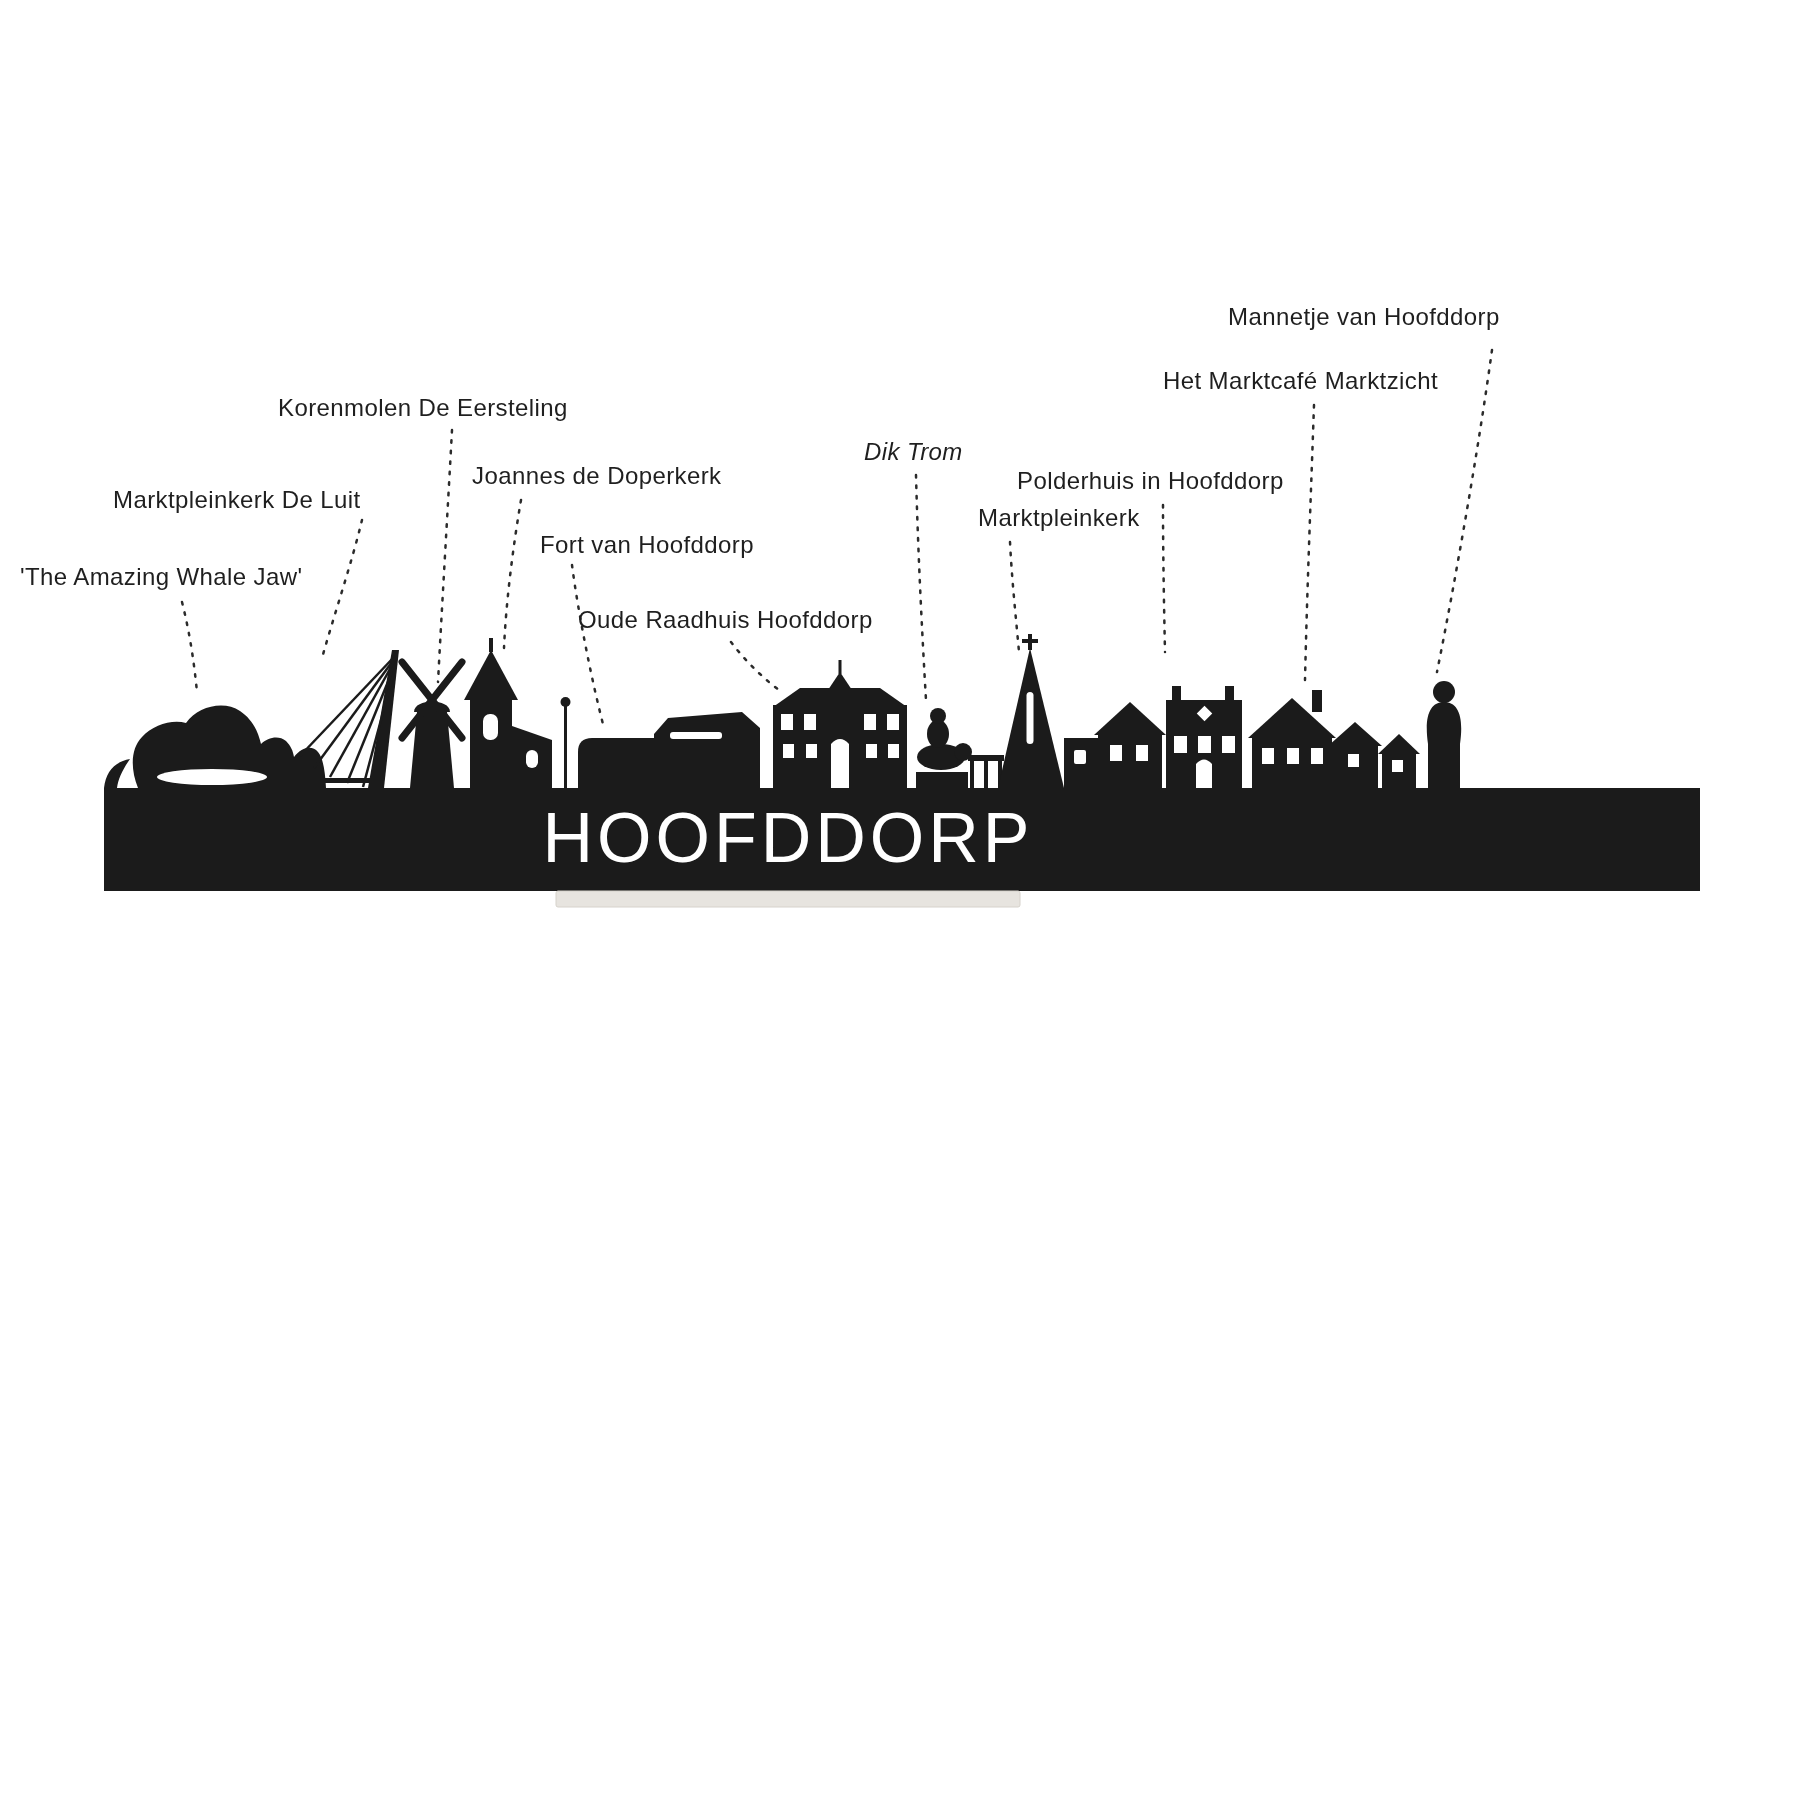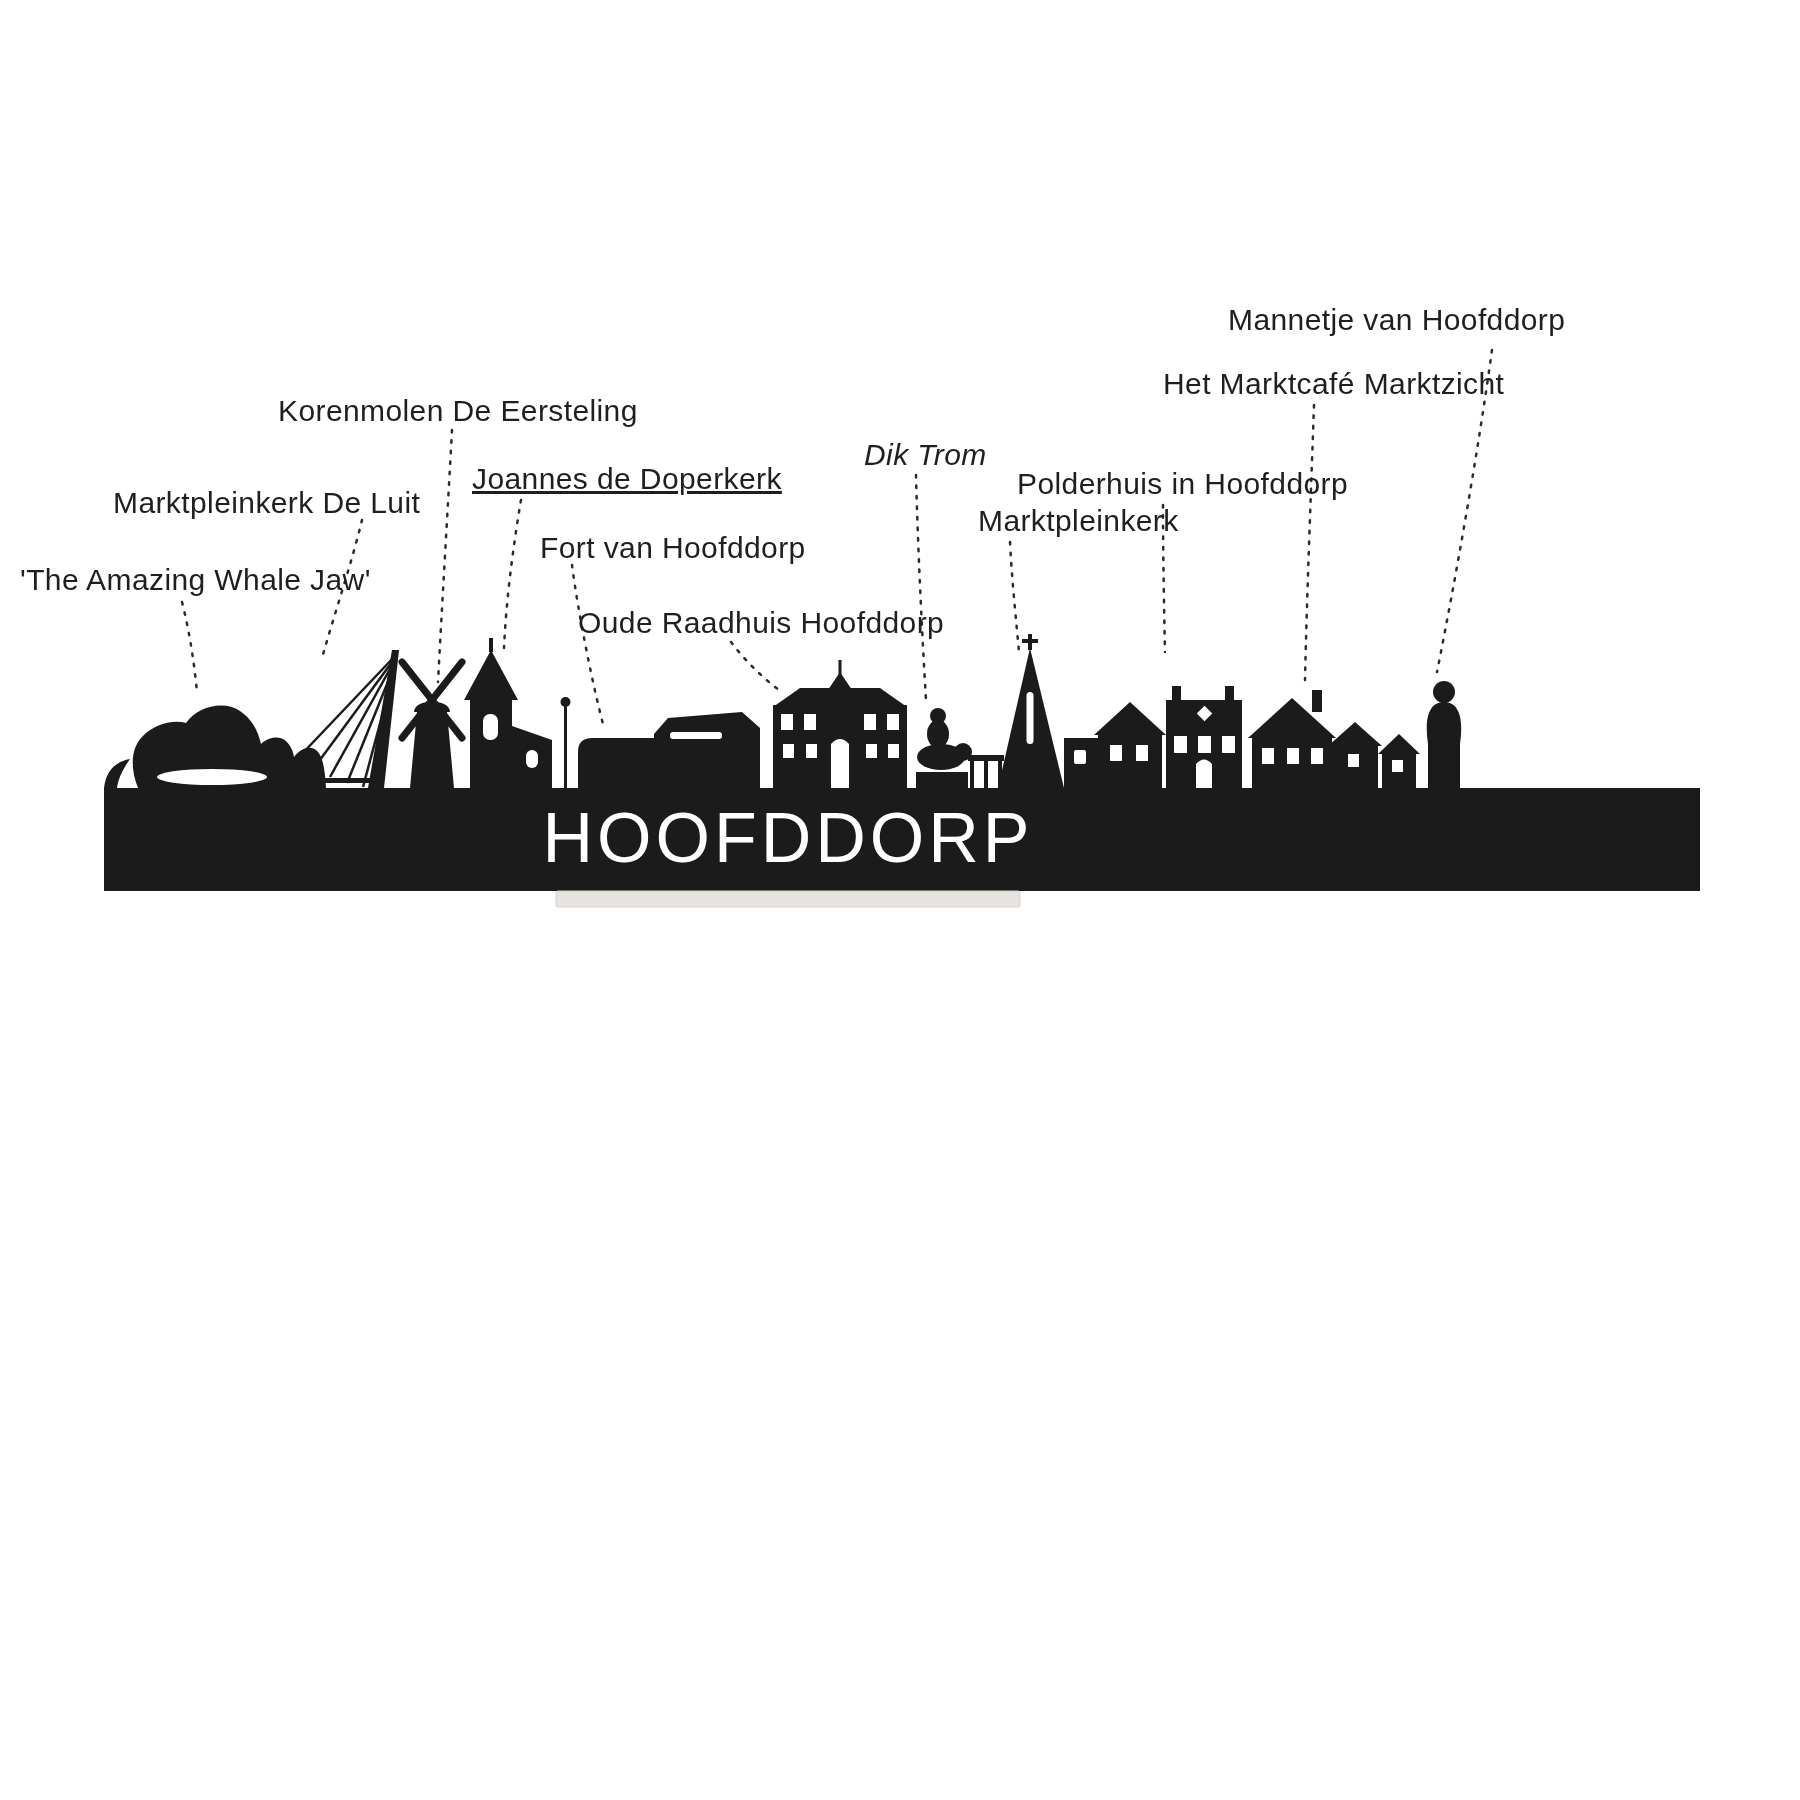--- a/index.html
+++ b/index.html
@@ -6,21 +6,21 @@
   .canvas {
     position: relative;
     width: 1800px;
     height: 1800px;
     background: #ffffff;
     overflow: hidden;
     font-family: "Liberation Sans", sans-serif;
   }
   .label {
     position: absolute;
-    font-size: 30px;
+    font-size: 24px;
     color: #1f1f1f;
     white-space: nowrap;
     letter-spacing: 0.4px;
   }
   svg.scene { position: absolute; left: 0; top: 0; }
   .dashes path {
     fill: none;
     stroke: #2b2b2b;
     stroke-width: 2.5;
     stroke-dasharray: 2.5 8;
@@ -183,21 +183,21 @@
     </g>
 
     <text class="city-text" x="788" y="862" text-anchor="middle">HOOFDDORP</text>
 
     <rect x="556" y="891" width="464" height="16" rx="2" fill="#e7e4df" stroke="#d6d2cb" stroke-width="1"></rect>
   </svg>
 
   <div class="label" style="left:20px; top:563px;text-align:center;">'The Amazing Whale Jaw'</div>
   <div class="label" style="left:113px; top:486px;">Marktpleinkerk De Luit</div>
   <div class="label" style="left:278px; top:394px;">Korenmolen De Eersteling</div>
-  <div class="label" style="left:472px; top:462px;text-decoration:underline;">Joannes de Doperkerk</div>
+  <div class="label" style="left:472px; top:462px;">Joannes de Doperkerk</div>
   <div class="label" style="left:540px; top:531px;">Fort van Hoofddorp</div>
   <div class="label" style="left:578px; top:606px;">Oude Raadhuis Hoofddorp</div>
   <div class="label" style="left:864px; top:438px;font-style:italic;">Dik Trom</div>
   <div class="label" style="left:978px; top:504px;">Marktpleinkerk</div>
   <div class="label" style="left:1017px; top:467px;">Polderhuis in Hoofddorp</div>
   <div class="label" style="left:1163px; top:367px;">Het Marktcafé Marktzicht</div>
   <div class="label" style="left:1228px; top:303px;">Mannetje van Hoofddorp</div>
 
 </div>
 

